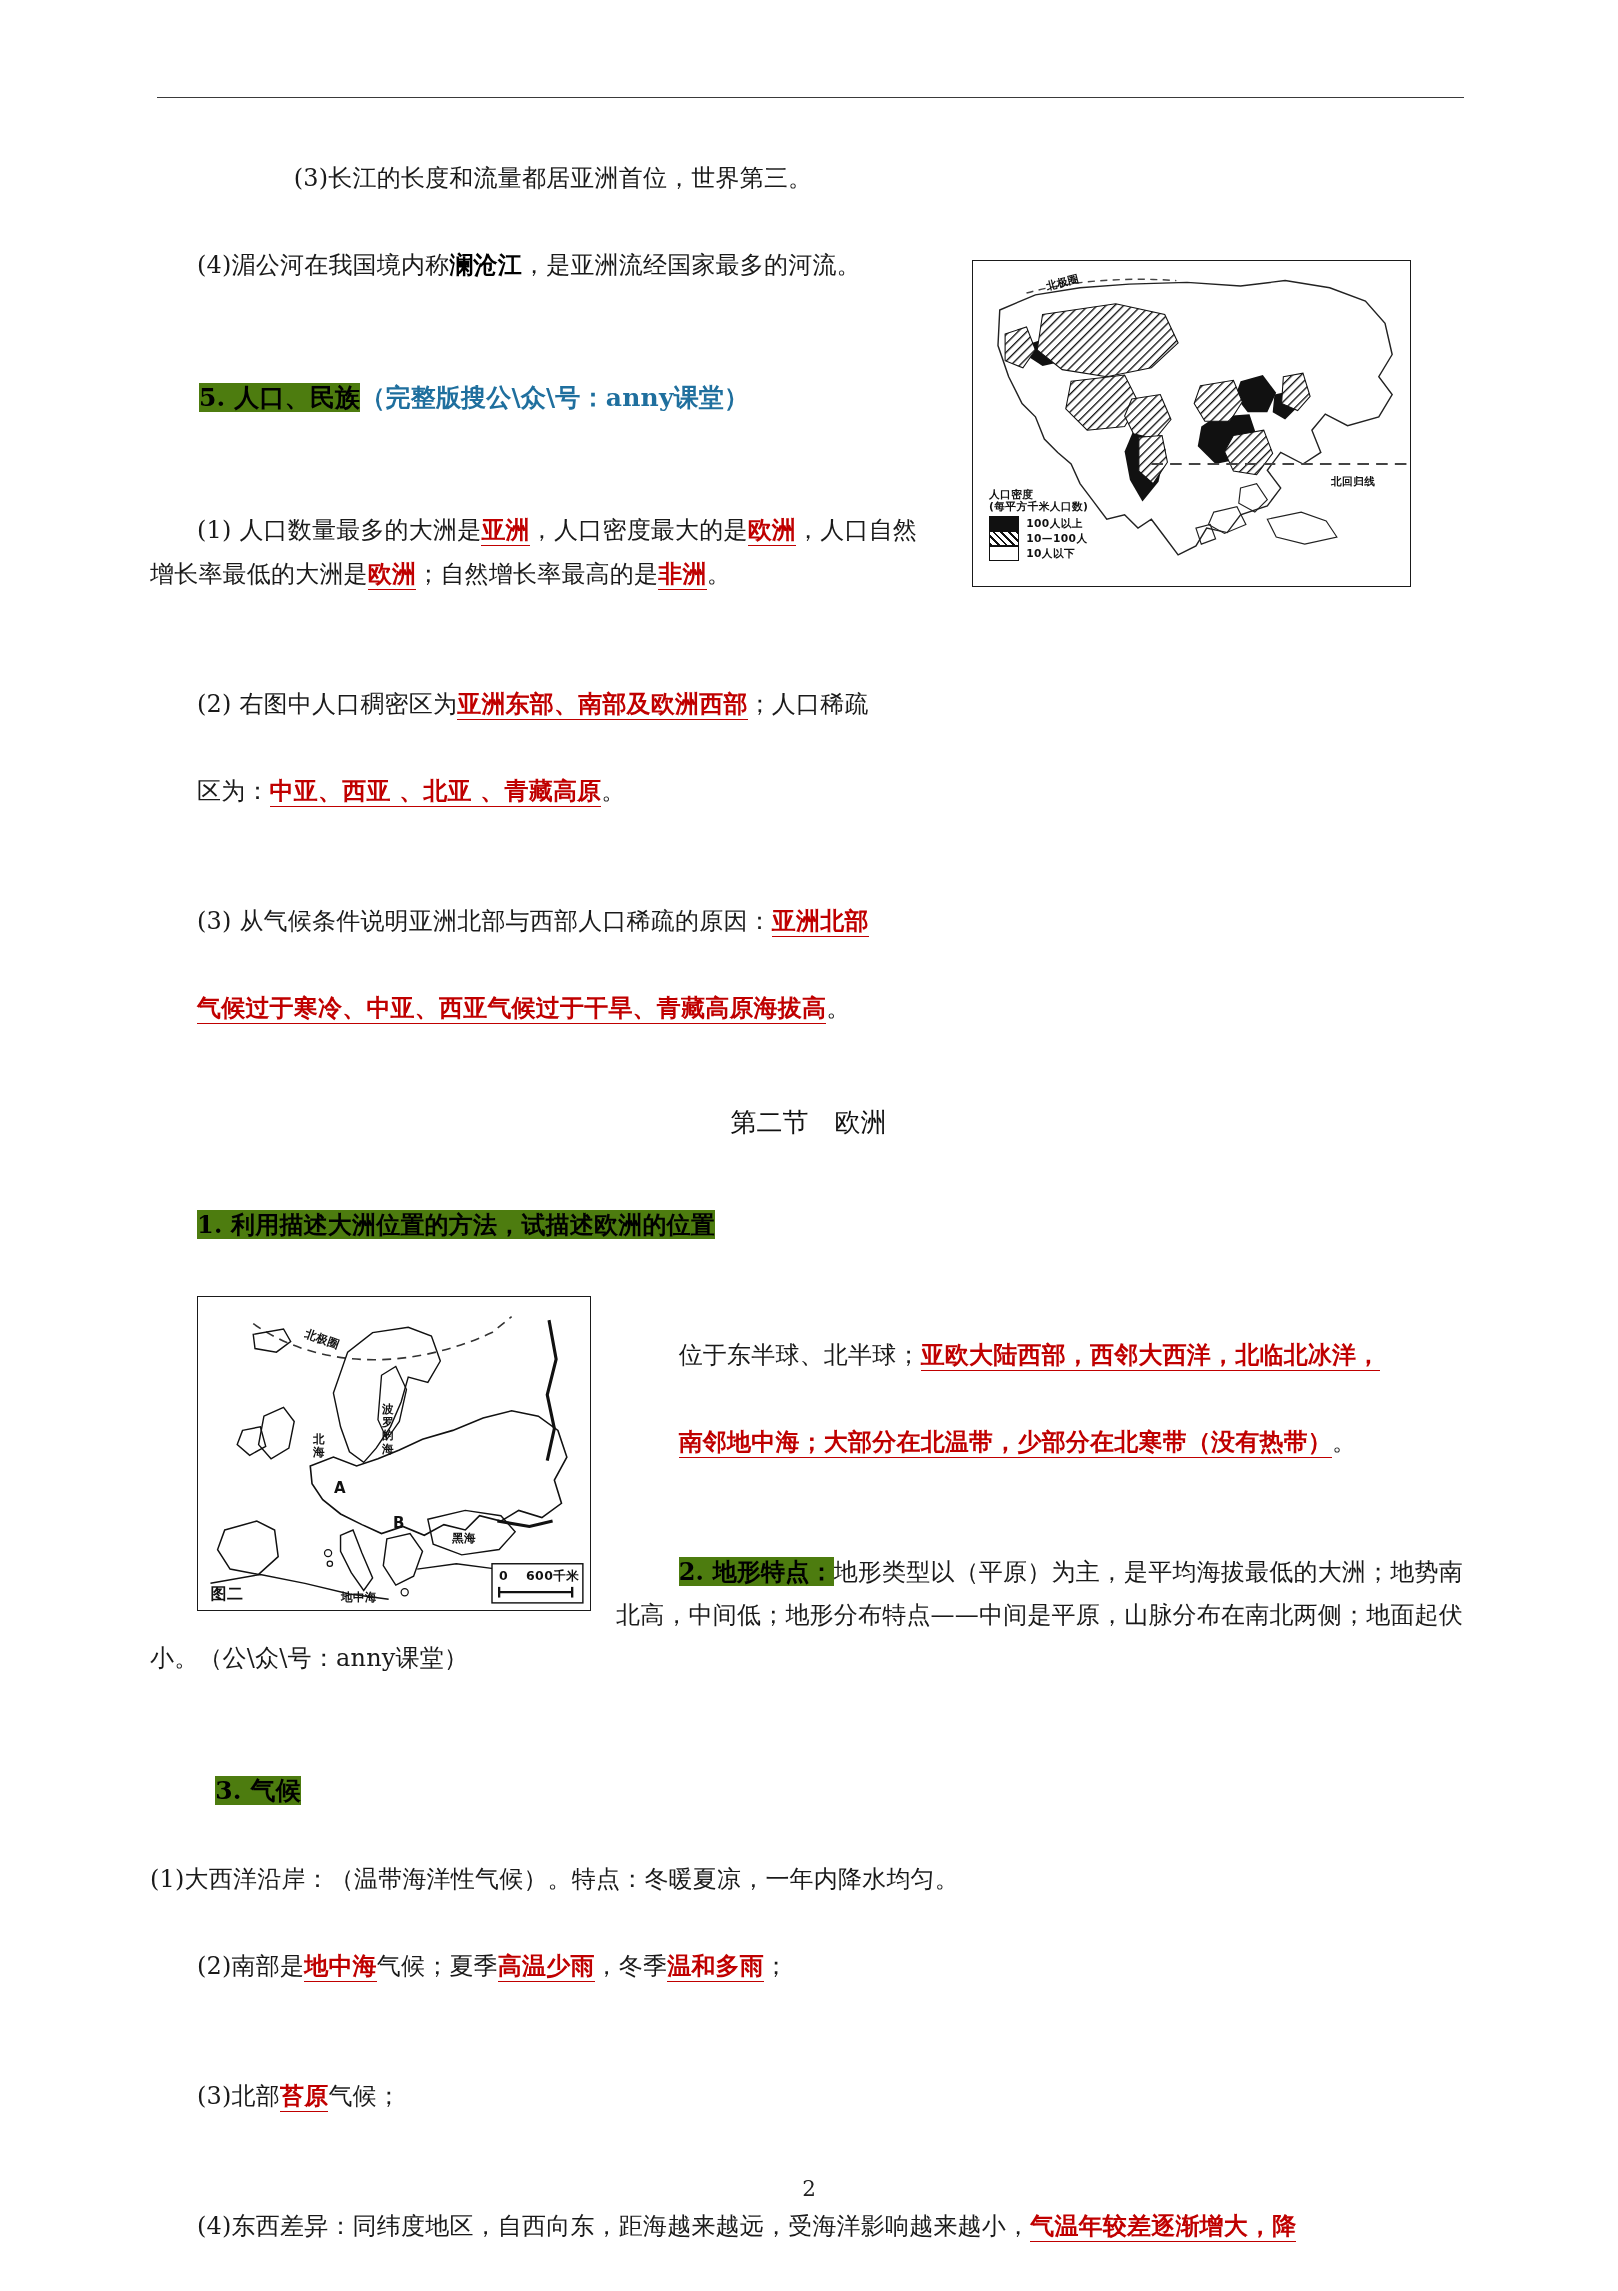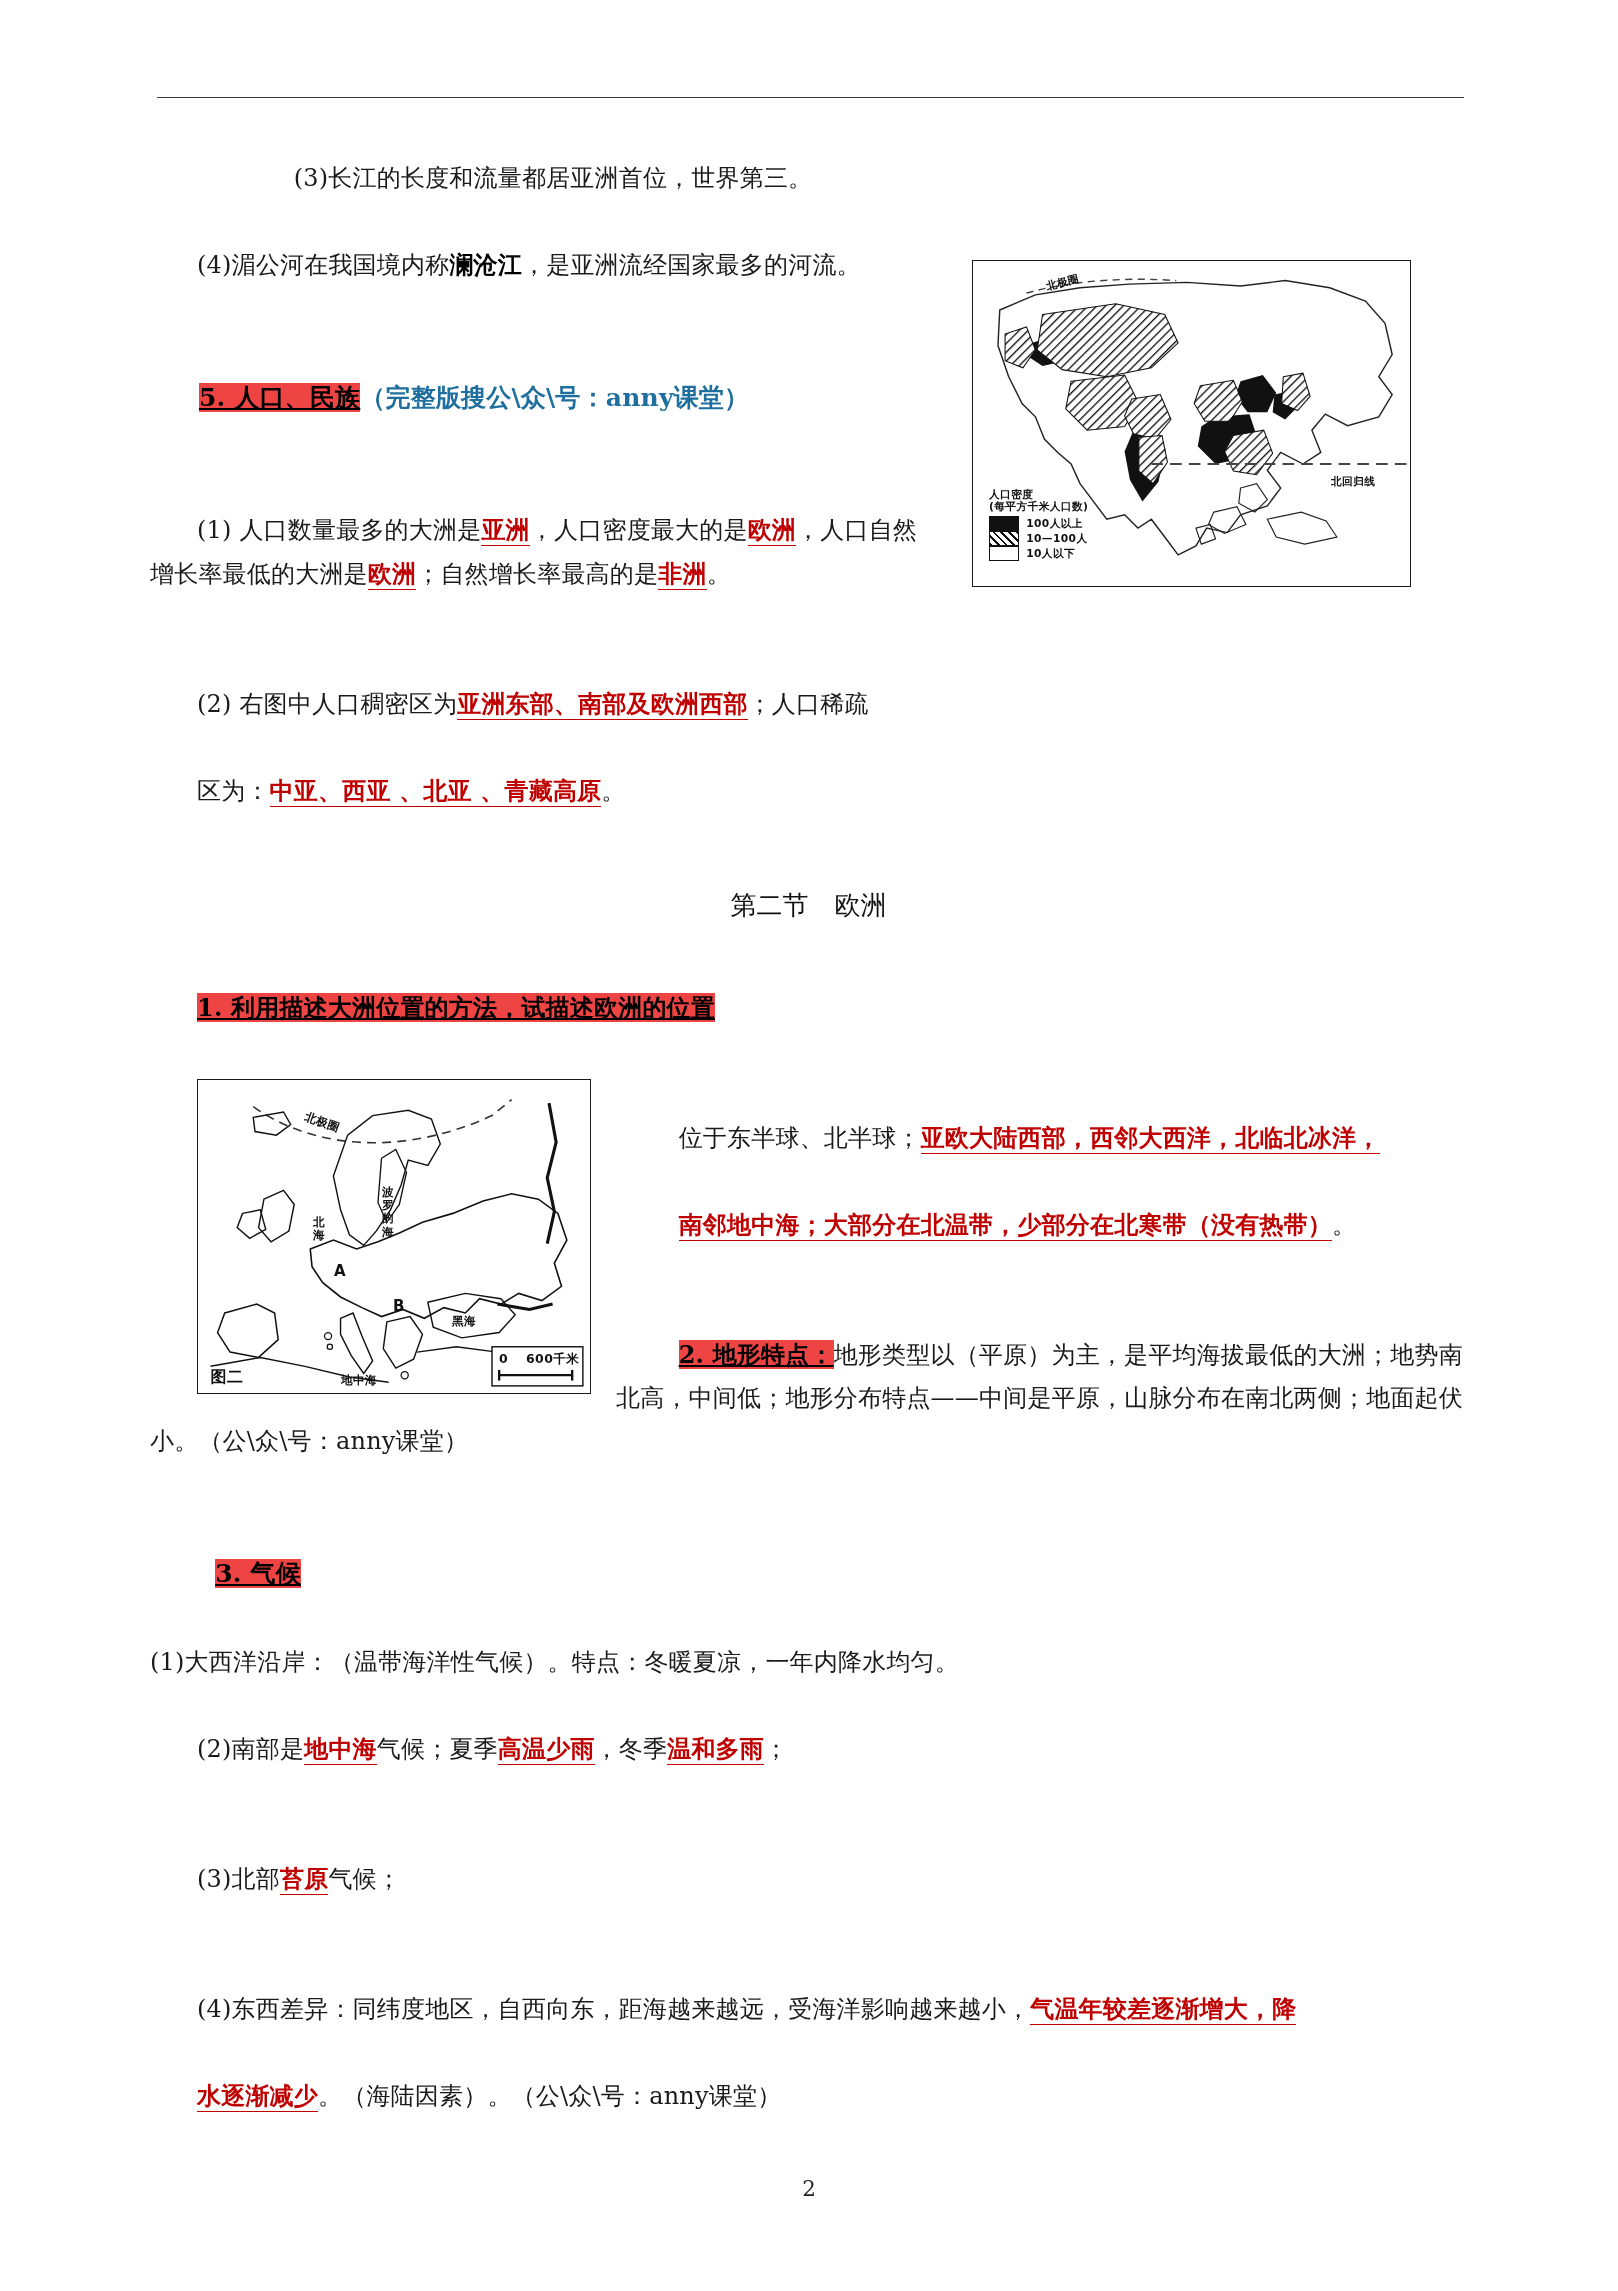--- a/index.html
+++ b/index.html
@@ -44,24 +44,23 @@
     color: #c00000;
     font-weight: bold;
     border-bottom: 1.8px solid #c00000;
     padding-bottom: 0.9px;
   }
   .blue {
     color: #1f6f9e;
     font-weight: bold;
   }
   .hl {
-    background: #ef4444;
+    background: #4d7c0f;
     font-weight: bold;
     color: #000;
-    text-decoration: underline;
   }
   .bold {
     font-weight: bold;
     color: #000;
   }
   .sec-title {
     font-size: 25px;
     line-height: 45px;
   }
   .center-title {
@@ -212,20 +211,24 @@
 
     <div class="ln" style="width:788px;">
       <span>(1) 人口数量最多的大洲是</span><span class="red-u">亚洲</span><span>，人口密度最大的是</span><span class="red-u">欧洲</span><span>，人口</span><span>自然增长率最低的大洲是</span><span class="red-u">欧洲</span><span>；自然增长率最高的是</span><span class="red-u">非洲</span><span>。</span>
     </div>
 
     <div class="ln" style="width:788px;">
       <span>(2) 右图中人口稠密区为</span><span class="red-u">亚洲东部、南部及欧洲西部</span><span>；人口稀疏</span><br>
       <span>区为：</span><span class="red-u">中亚、西亚 、北亚 、青藏高原</span><span>。</span>
     </div>
 
+    <div class="ln" style="width:1272px;">
+      <span>(3) 从气候条件说明亚洲北部与西部人口稀疏的原因：</span><span class="red-u">亚洲北部</span><br>
+      <span class="red-u">气候过于寒冷、中亚、西亚气候过于干旱、青藏高原海拔高</span><span>。</span>
+    </div>
 
     <div class="center-title">第二节　欧洲</div>
 
     <div class="ln" style="width:1272px;">
       <span class="hl">1. 利用描述大洲位置的方法，试描述欧洲的位置</span>
     </div>
 
     <div class="para-block clearfix">
 
       <div class="map-box europe-map map-float">

